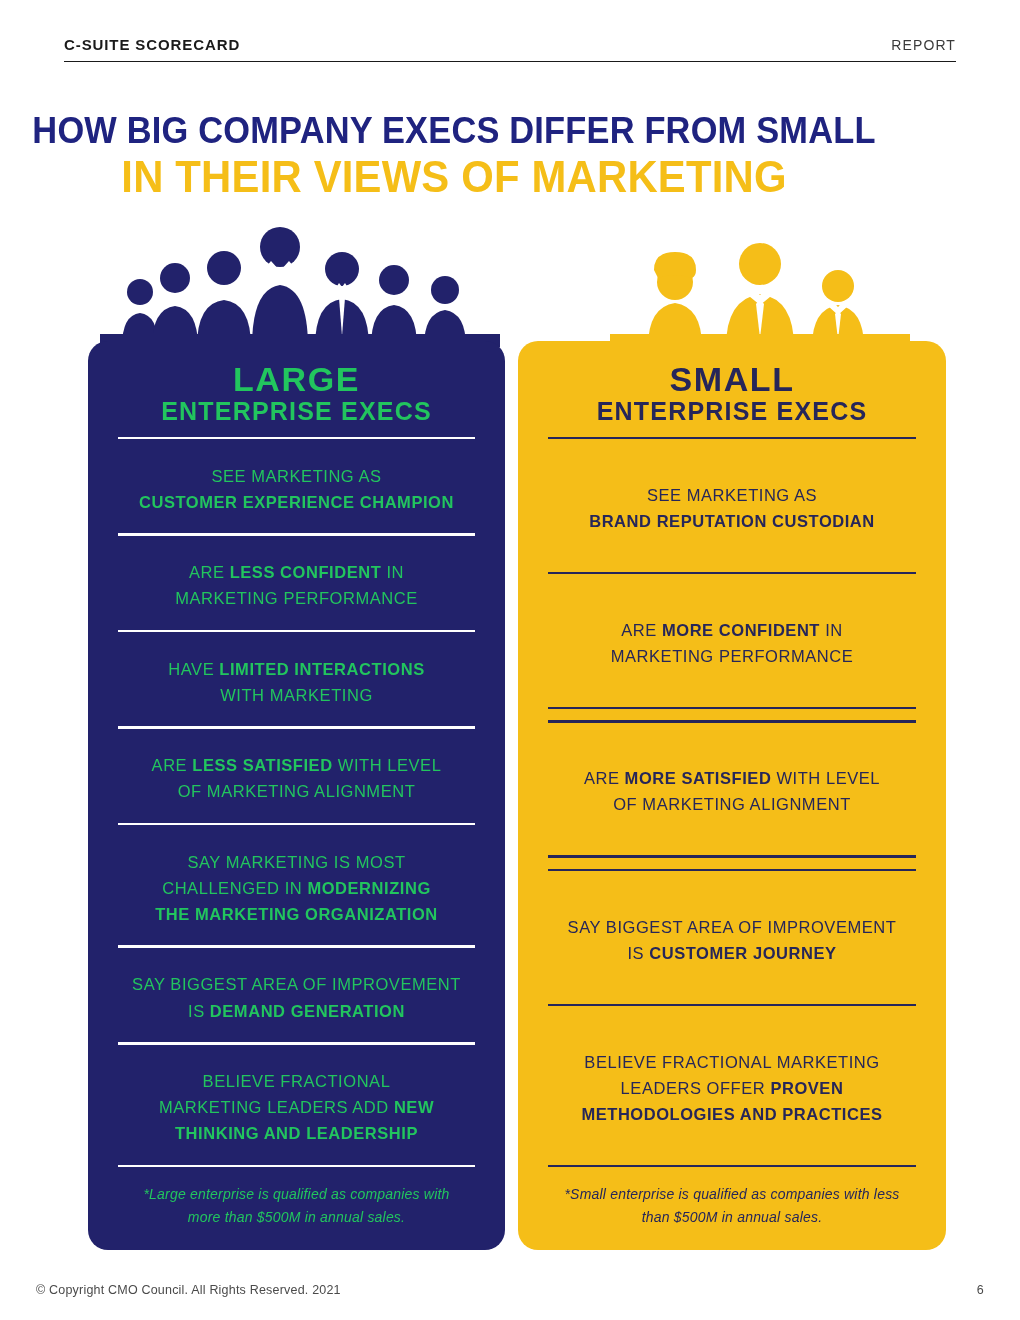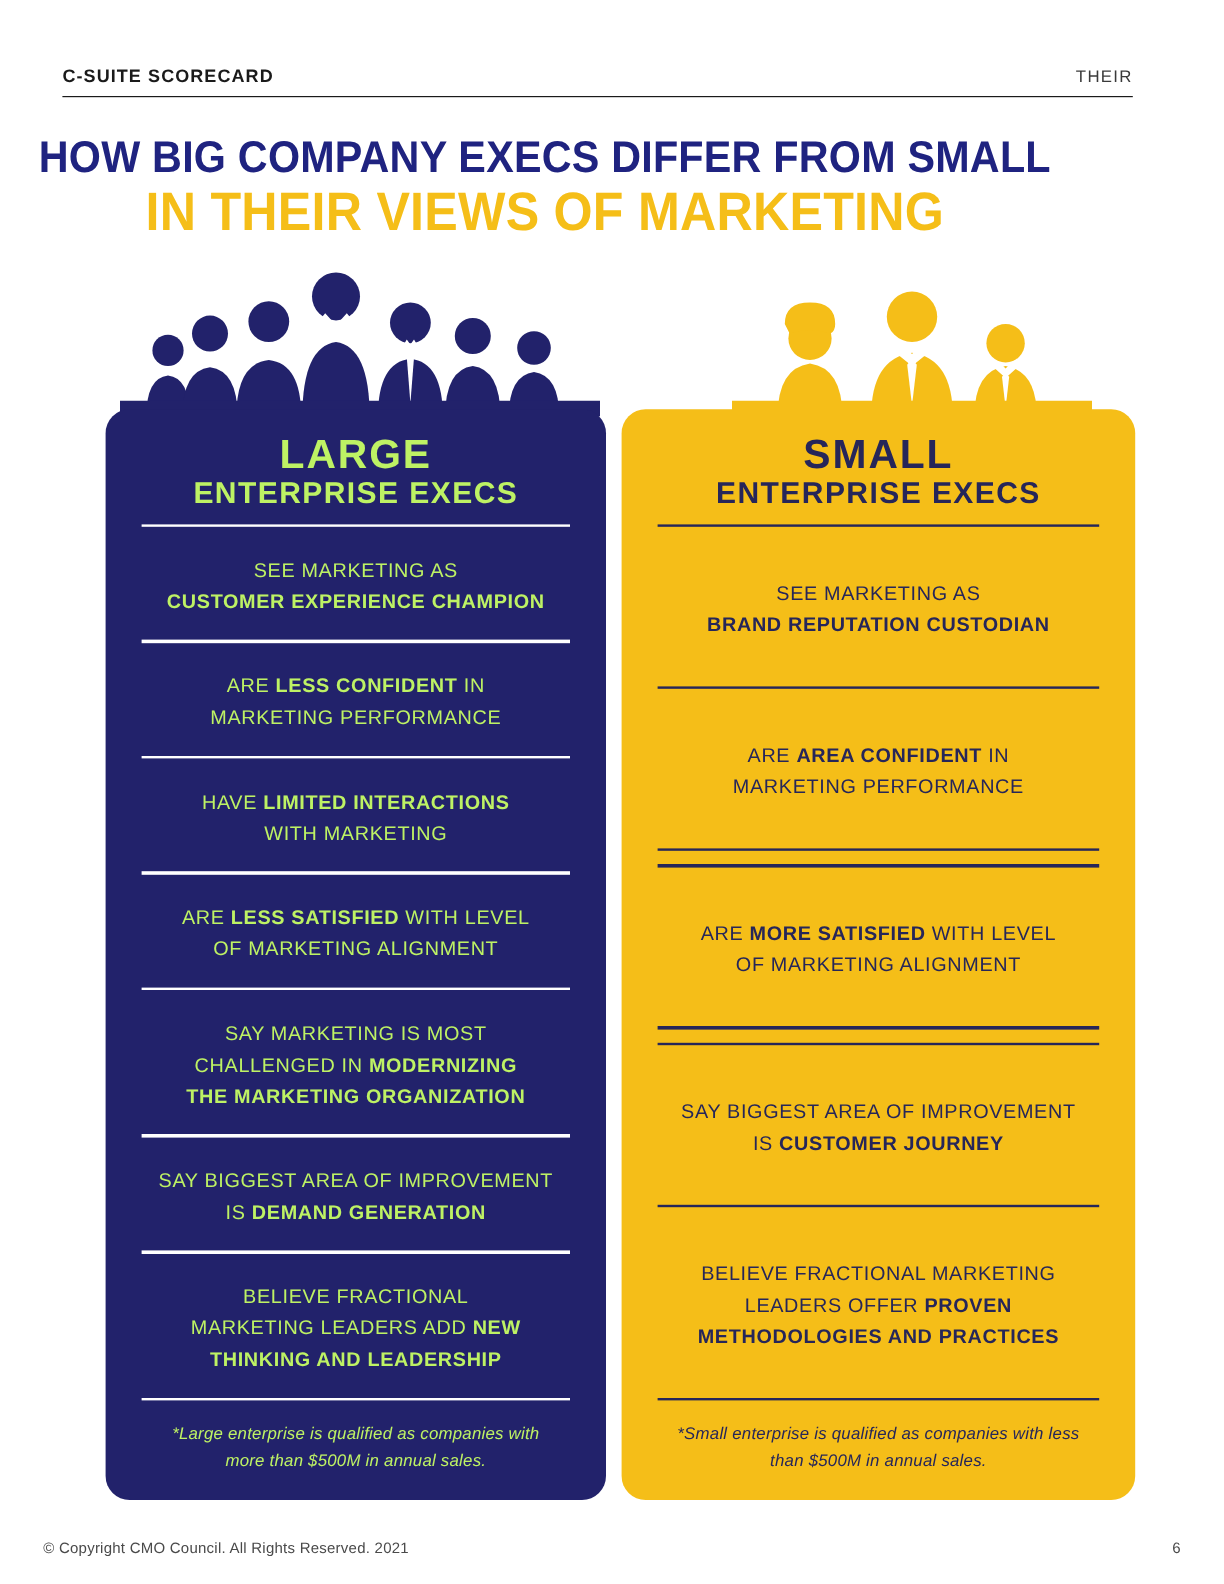--- a/index.html
+++ b/index.html
@@ -8,25 +8,24 @@
     background:#ffffff;
     font-family:"Liberation Sans", sans-serif;
     color:#222;
     overflow:hidden;
     position:relative;
   }
   .page { position:relative; width:1020px; height:1320px; }
 
   
   .doc-header {
-    position:absolute; left:52px; top:36px; width:892px;
-    display:flex; align-items:flex-start; justify-content:space-between;
+    position:absolute; left:64px; top:36px; width:892px;
+    display:flex; align-items:flex-end; justify-content:space-between;
     border-bottom:1.5px solid #1a1a1a;
     padding-bottom:8px;
-    margin-top:19px;
   }
   .doc-header .left {
     font-size:15px; font-weight:bold; letter-spacing:0.9px; color:#1a1a1a;
   }
   .doc-header .right {
     font-size:14px; font-weight:normal; letter-spacing:1.1px; color:#3a3a3a;
   }
 
   
   .title-block { position:absolute; left:0; top:112px; width:908px; text-align:center; }
@@ -47,21 +46,21 @@
   .sil-right { left:610px; top:240px; width:300px; height:107px; }
 
   
   .card {
     position:absolute; top:341px; height:909px;
     border-radius:20px;
     box-sizing:border-box;
     padding:20px 26px 0 26px;
     display:flex; flex-direction:column;
   }
-  .card-left  { left:88px;  width:417px; background:#22226b; color:#bef264; }
+  .card-left  { left:88px;  width:417px; background:#22226b; color:#22c55e; }
   .card-right { left:518px; width:428px; background:#f5be18; color:#262659; }
 
   .card-title { text-align:center; }
   .card-title .big {
     font-size:34px; font-weight:bold; letter-spacing:1.6px; line-height:1.06;
   }
   .card-title .sub {
     font-size:25px; font-weight:bold; letter-spacing:1.2px; line-height:1.1; margin-top:1px;
   }
   .rule { height:2.5px; margin:11px 4px 0 4px; }
@@ -93,21 +92,21 @@
     font-size:12.5px; color:#4a4a4a; letter-spacing:0.2px;
   }
 </style>
 </head>
 <body>
 
 <div class="page">
 
   <div class="doc-header">
     <div class="left">C-SUITE SCORECARD</div>
-    <div class="right">THEIR</div>
+    <div class="right">REPORT</div>
   </div>
 
   <div class="title-block">
     <div class="title-1">HOW BIG COMPANY EXECS DIFFER FROM SMALL</div>
     <div class="title-2">IN THEIR VIEWS OF MARKETING</div>
   </div>
 
   <div class="silhouette sil-left">
     <svg viewBox="0 0 400 125" width="400" height="125" xmlns="http://www.w3.org/2000/svg">
       <g fill="#22226b">
@@ -208,21 +207,21 @@
       <div class="big">SMALL</div>
       <div class="sub">ENTERPRISE EXECS</div>
     </div>
     <div class="rule"></div>
     <div class="items">
         <div class="item">
           <div class="item-wrap"><span>SEE MARKETING AS</span><br><span class="b">BRAND REPUTATION CUSTODIAN</span></div>
         </div>
         <div class="rule"></div>
         <div class="item">
-          <div class="item-wrap"><span>ARE </span><span class="b">AREA CONFIDENT</span><span> IN</span><br><span>MARKETING PERFORMANCE</span></div>
+          <div class="item-wrap"><span>ARE </span><span class="b">MORE CONFIDENT</span><span> IN</span><br><span>MARKETING PERFORMANCE</span></div>
         </div>
         <div class="rule"></div>
         <div class="rule"></div>
         <div class="item">
           <div class="item-wrap"><span>ARE </span><span class="b">MORE SATISFIED</span><span> WITH LEVEL</span><br><span>OF MARKETING ALIGNMENT</span></div>
         </div>
         <div class="rule"></div>
         <div class="rule"></div>
         <div class="item">
           <div class="item-wrap"><span>SAY BIGGEST AREA OF IMPROVEMENT</span><br><span>IS </span><span class="b">CUSTOMER JOURNEY</span></div>

